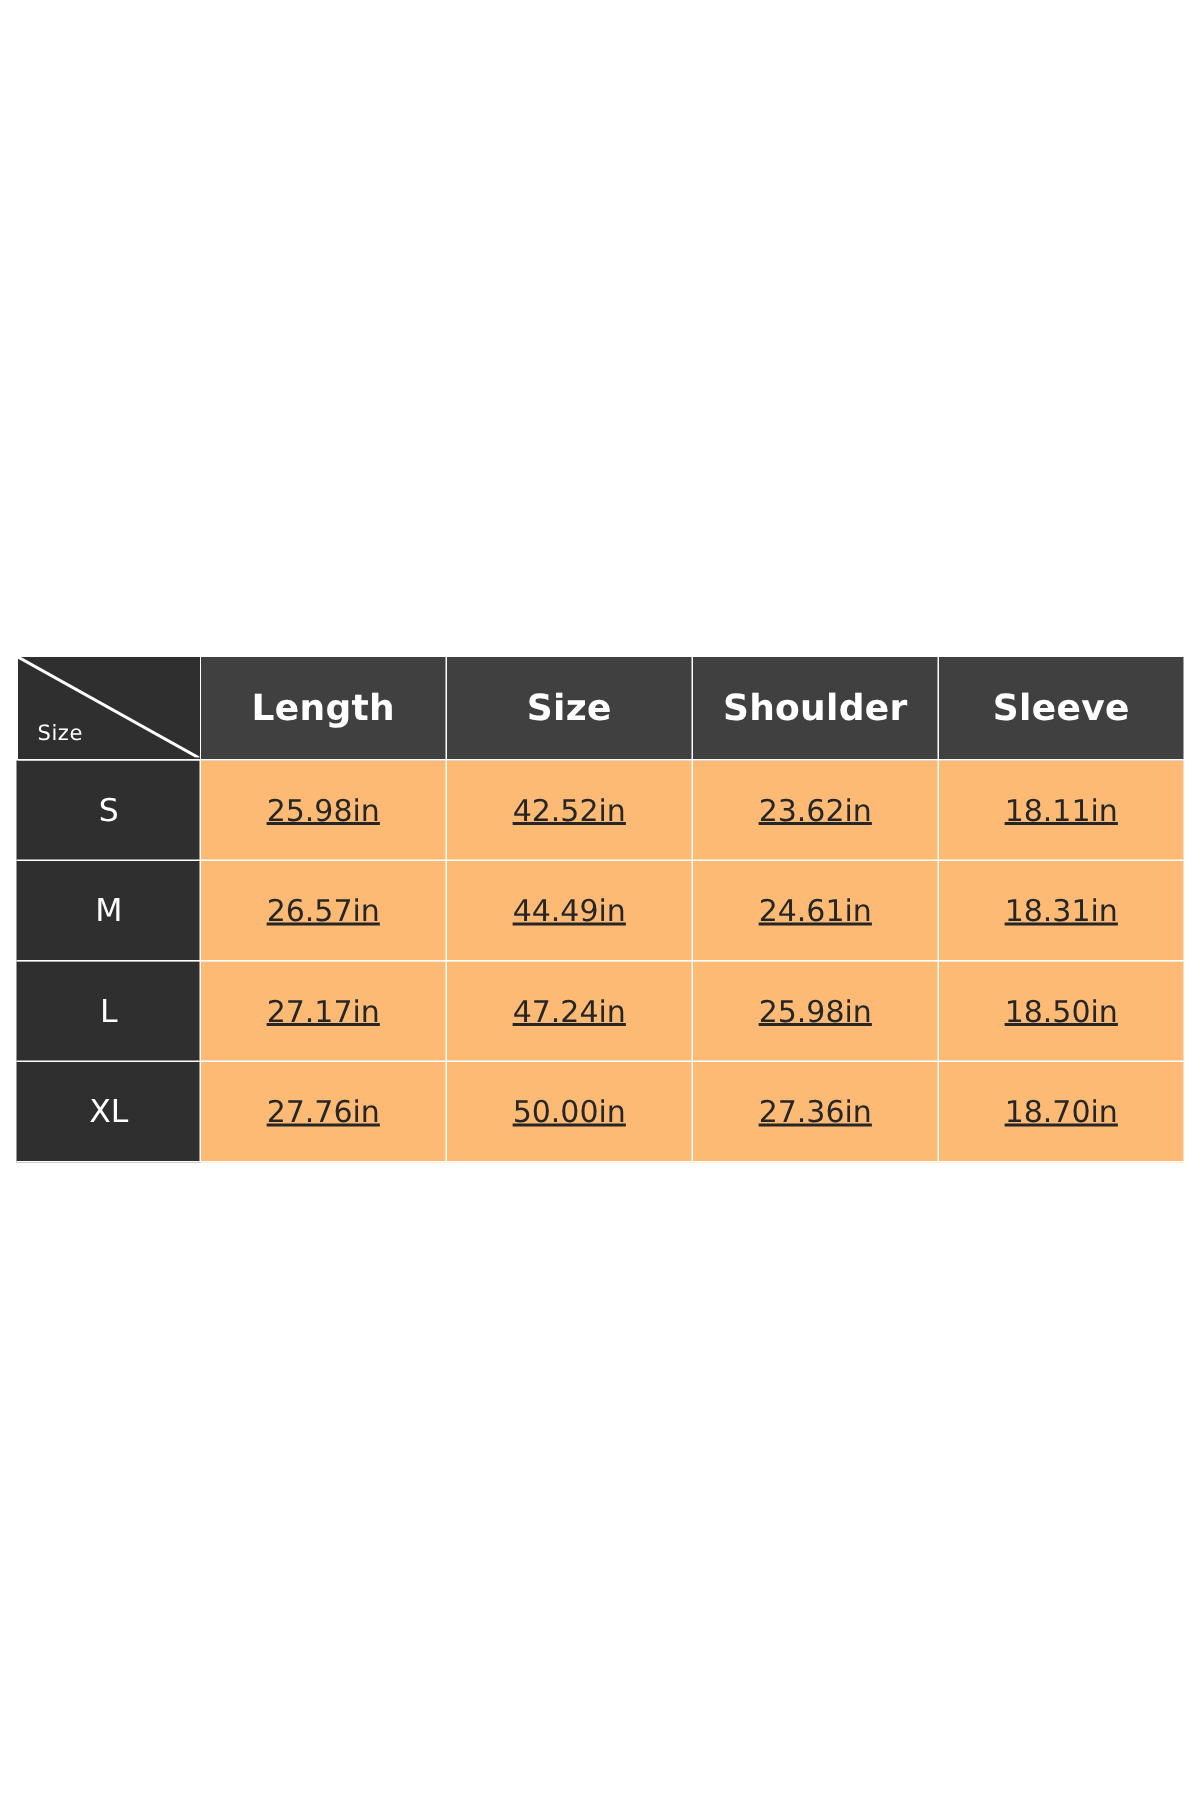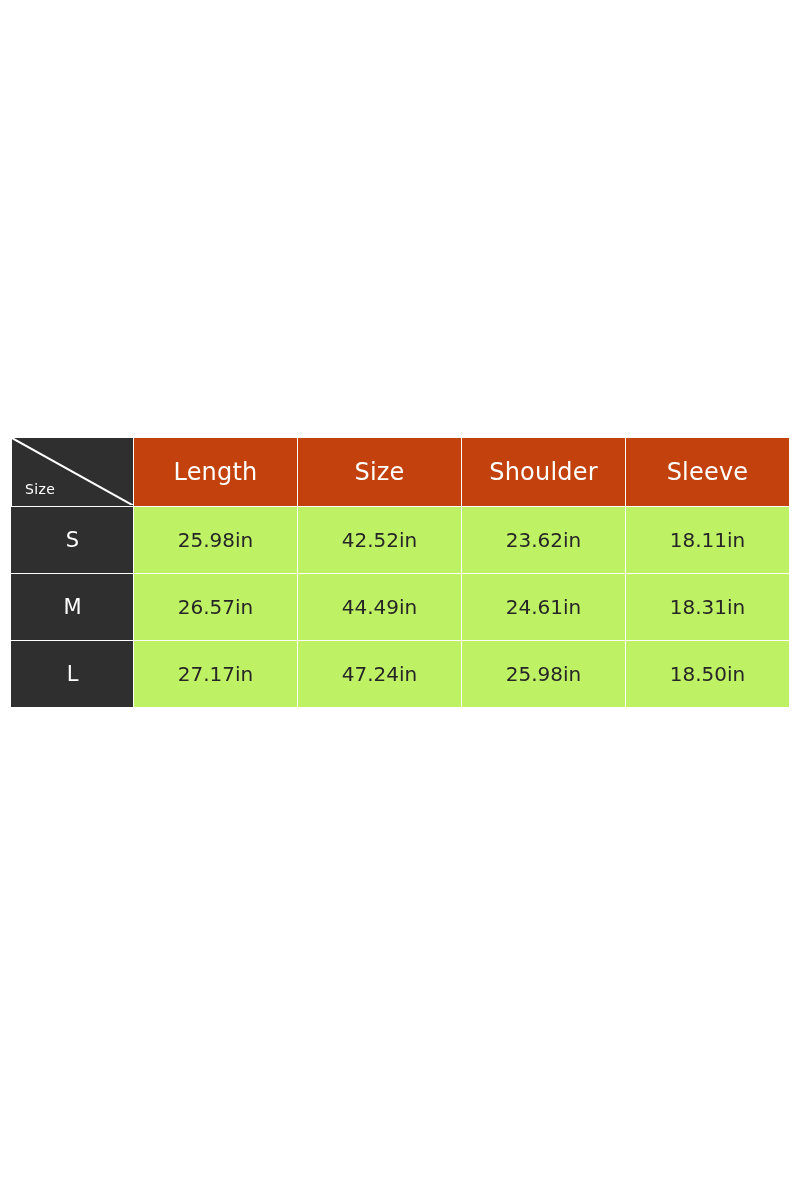--- a/index.html
+++ b/index.html
@@ -56,41 +56,42 @@
     position: absolute;
     left: 13px;
     bottom: 10px;
     color: #ffffff;
     font-size: 14px;
     letter-spacing: 0.4px;
     line-height: 1;
   }
 
   th.head {
-    background: #c2410c;
+    background: #404040;
     color: #ffffff;
     font-size: 24px;
-    font-weight: normal;
+    font-weight: bold;
     height: 68px;
     letter-spacing: 0.2px;
   }
 
   td.rowhead {
     background: #2f2f2f;
     color: #ffffff;
     font-size: 21px;
     height: 66px;
   }
 
   td.cell {
-    background: #bef264;
+    background: #fdba74;
     color: #262626;
     font-size: 20px;
     height: 66px;
     border: 1px solid #1f1f1f;
+    text-decoration: underline;
   }
 
   
   table.size-chart tr.data-row td.rowhead {
     border-top: 1px solid #ffffff;
     border-bottom: 1px solid #ffffff;
     border-left: 1px solid #2f2f2f;
     border-right: 1px solid #ffffff;
   }
 </style>
@@ -135,15 +136,22 @@
         <td class="cell">24.61in</td>
         <td class="cell">18.31in</td>
       </tr>
       <tr class="data-row">
         <td class="rowhead">L</td>
         <td class="cell">27.17in</td>
         <td class="cell">47.24in</td>
         <td class="cell">25.98in</td>
         <td class="cell">18.50in</td>
       </tr>
+      <tr class="data-row">
+        <td class="rowhead">XL</td>
+        <td class="cell">27.76in</td>
+        <td class="cell">50.00in</td>
+        <td class="cell">27.36in</td>
+        <td class="cell">18.70in</td>
+      </tr>
     </tbody>
   </table>
 </div>
 
 </body></html>

